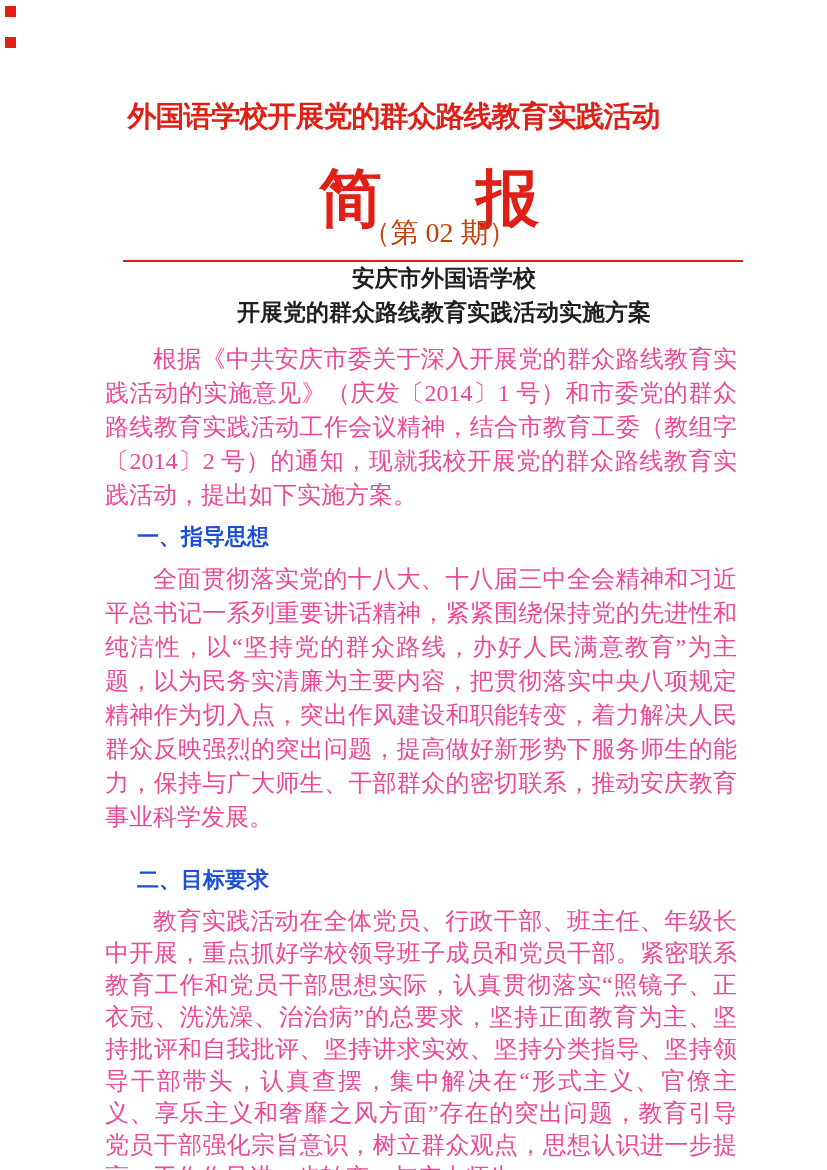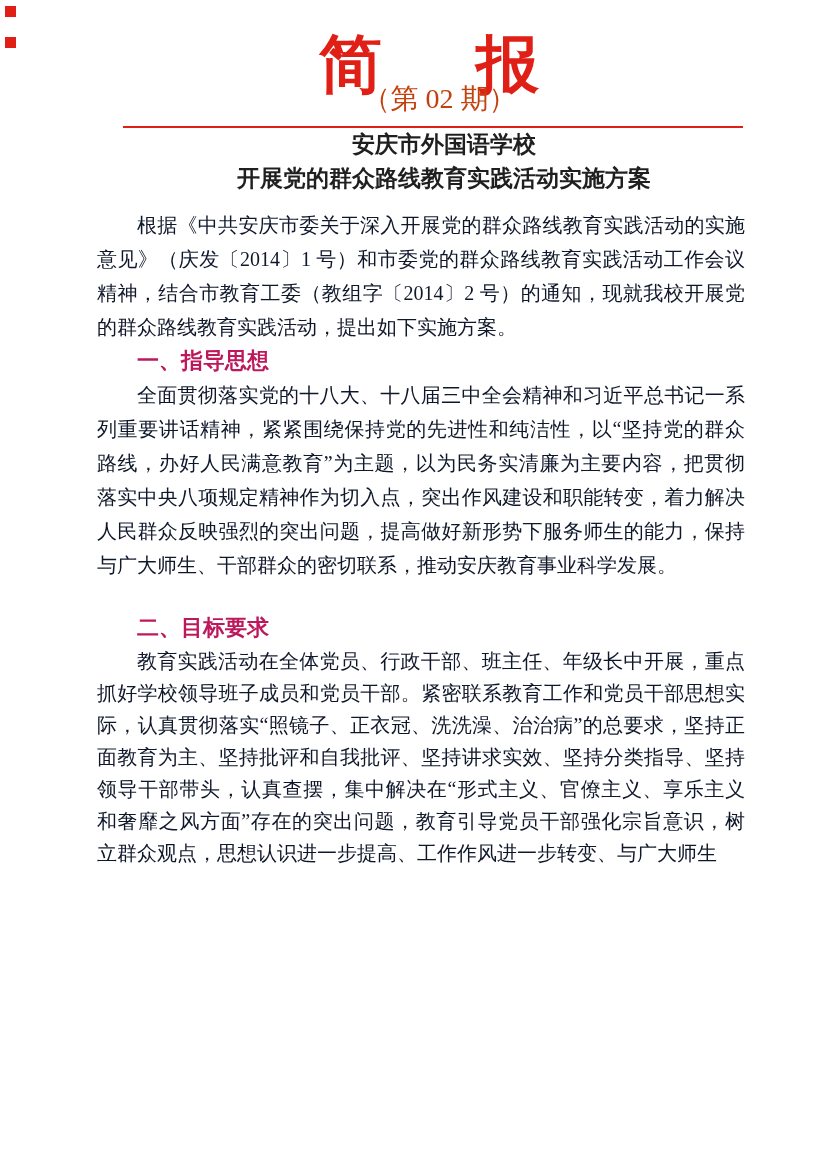--- a/index.html
+++ b/index.html
@@ -94,49 +94,50 @@
     font-size: 23px;
     line-height: 34px;
     font-weight: bold;
     text-align: center;
     padding-left: 46px;
     color: #1f1f1f;
   }
   .h2 { margin-top: 0; }
 
   .para {
-    margin: 0;
-    font-size: 20px;
+    margin: 8px;
+    font-size: 24px;
     line-height: 34px;
     text-align: justify;
     text-indent: 2em;
-    color: #0f172a;
+    color: #ec4899;
   }
   .p1 { margin-top: 12px; }
 
   .sec-h {
     font-size: 22px;
     line-height: 34px;
     font-weight: bold;
     text-indent: 40px;
-    color: #be185d;
+    color: #1d4ed8;
   }
   .sec-h2 { margin-top: 29px; }
   .sec2-body { line-height: 32px; }
 </style>
 </head>
 <body>
 
 <div class="page">
 
   <div class="corner-mark m1"></div>
   <div class="corner-mark m2"></div>
 
   <div class="doc">
 
+    <div class="supertitle">外国语学校开展党的群众路线教育实践活动</div>
 
     <div class="bigtitle">
       <span>简</span>
       <span>报</span>
     </div>
 
     <div class="issue">（第 02 期）</div>
 
 
     <div class="rule"></div>

